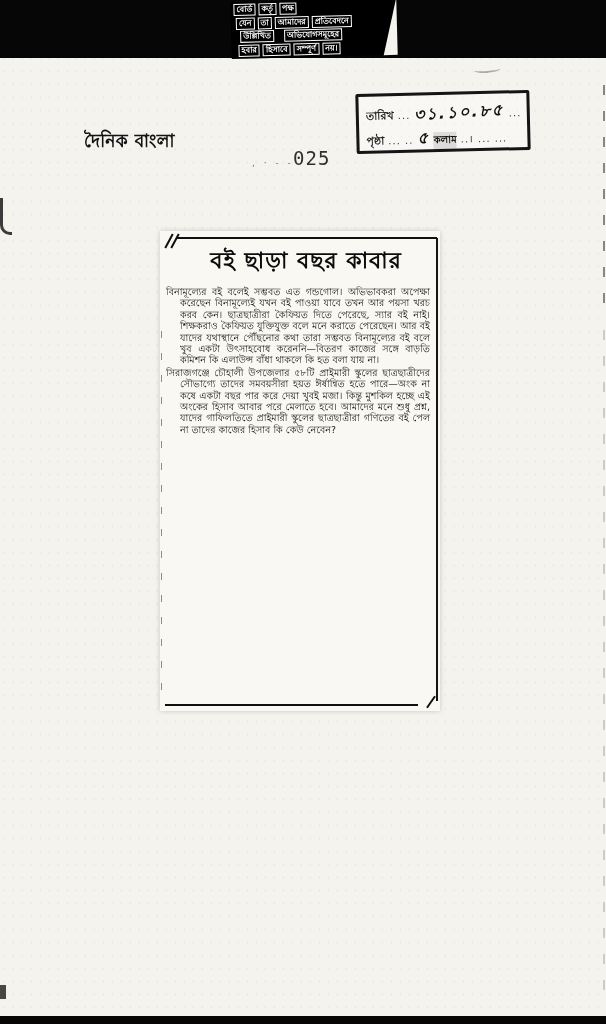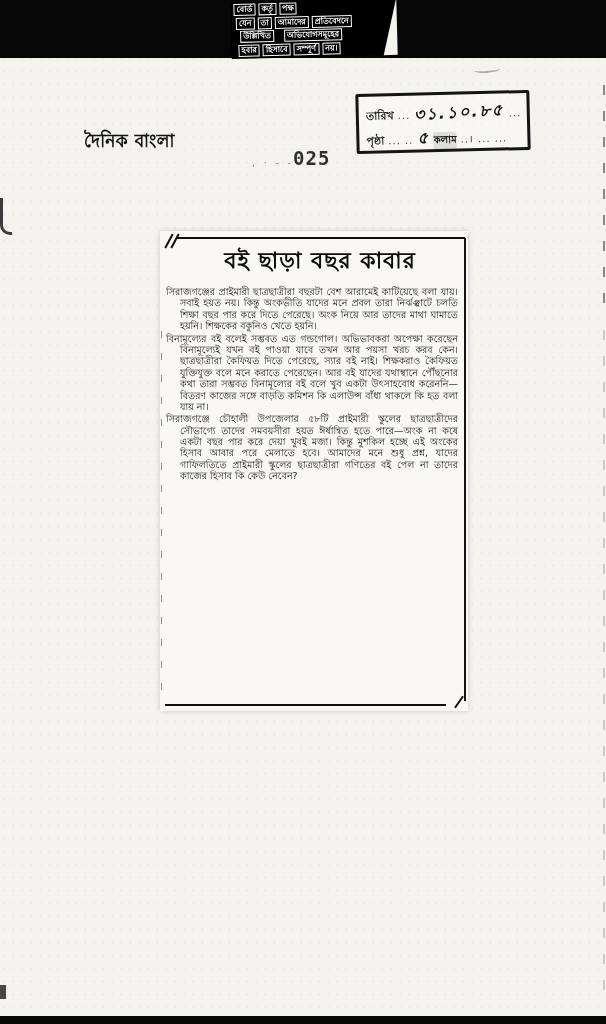--- a/index.html
+++ b/index.html
@@ -25,33 +25,33 @@
   .sticker-word{color:#fff;border:1px solid #fff;padding:0 2px;font-size:8px;line-height:10px;
     white-space:nowrap;font-weight:bold;}
   .sticker-edge{position:absolute;right:-4px;top:0;width:0;height:0;
     border-top:57px solid transparent;border-right:14px solid #f4f3ee;}
   
   .pub-label{position:absolute;left:84px;top:128px;font-size:17px;font-weight:bold;
     letter-spacing:0.5px;transform:scaleY(1.08);color:#121212;}
   
   .serial-marks{position:absolute;left:252px;top:158px;font-size:9px;color:#777;letter-spacing:3px;}
   .serial{position:absolute;left:293px;top:147px;font-family:"DejaVu Sans Mono",monospace;
-    font-size:19px;font-weight:bold;color:#303030;letter-spacing:1px;}
+    font-size:19px;font-weight:normal;color:#303030;letter-spacing:1px;}
   
   .stamp-box{position:absolute;left:356px;top:92px;width:174px;height:60px;
     border:3px solid #151515;border-radius:2px;transform:rotate(-1.4deg);
     box-sizing:border-box;padding:5px 7px 3px;background:rgba(255,255,255,0.35);}
   .stamp-line{display:flex;align-items:baseline;gap:4px;height:25px;white-space:nowrap;overflow:hidden;}
   .stamp-label{font-size:11px;font-weight:bold;color:#1d1d1d;}
   .stamp-dots{font-size:10px;color:#333;letter-spacing:1px;}
   .stamp-value{font-size:16px;font-weight:bold;color:#111;letter-spacing:2px;
     transform:rotate(-2deg);font-style:italic;}
   .stamp-suffix{font-size:10px;font-weight:bold;color:#111;background:#2a2a2a22;}
   
-  .clipping{position:absolute;left:160px;top:231px;width:308px;height:480px;
+  .clipping{position:absolute;left:160px;top:231px;width:280px;height:480px;
     background:#f9f8f3;box-shadow:0 0 5px rgba(0,0,0,0.18);}
   .clip-top-line{position:absolute;top:6px;left:16px;right:3px;height:2px;background:#101010;}
   .clip-slash{position:absolute;width:2px;height:16px;background:#101010;transform:rotate(28deg);}
   .clip-slash.s1{left:8px;top:2px;}
   .clip-slash.s2{left:14px;top:2px;}
   .clip-right-border{position:absolute;right:2px;top:7px;bottom:10px;width:2px;background:#141414;}
   .clip-left-border{position:absolute;left:1px;top:100px;bottom:14px;width:1px;opacity:.55;
     background:repeating-linear-gradient(180deg,#333 0 7px,transparent 7px 22px);}
   .clip-bottom-line{position:absolute;bottom:5px;left:5px;right:22px;height:2px;background:#101010;}
   .clip-bottom-slash{position:absolute;right:8px;bottom:2px;width:2px;height:14px;
@@ -127,21 +127,20 @@
   <div class="clipping">
     <div class="clip-top-line"></div>
     <div class="clip-slash s1"></div>
     <div class="clip-slash s2"></div>
     <div class="clip-right-border"></div>
     <div class="clip-left-border"></div>
 
     <div class="headline">বই ছাড়া বছর কাবার</div>
 
     <div class="clip-body">
-      <p>সিরাজগঞ্জের প্রাইমারী ছাত্রছাত্রীরা বছরটা বেশ আরামেই কাটিয়েছে বলা যায়। সবাই হয়ত নয়। কিন্তু অংকভীতি যাদের মনে প্রবল তারা নির্ঝঞ্ঝাটে চলতি শিক্ষা বছর পার করে দিতে পেরেছে। অংক নিয়ে আর তাদের মাথা ঘামাতে হয়নি। শিক্ষকের বকুনিও খেতে হয়নি।</p>
       <p>বিনামূল্যের বই বলেই সম্ভবত এত গন্ডগোল। অভিভাবকরা অপেক্ষা করেছেন বিনামূল্যেই যখন বই পাওয়া যাবে তখন আর পয়সা খরচ করব কেন। ছাত্রছাত্রীরা কৈফিয়ত দিতে পেরেছে, স্যার বই নাই। শিক্ষকরাও কৈফিয়ত যুক্তিযুক্ত বলে মনে করাতে পেরেছেন। আর বই যাদের যথাস্থানে পৌঁছনোর কথা তারা সম্ভবত বিনামূল্যের বই বলে খুব একটা উৎসাহবোধ করেননি—বিতরণ কাজের সঙ্গে বাড়তি কমিশন কি এলাউন্স বাঁধা থাকলে কি হত বলা যায় না।</p>
       <p>সিরাজগঞ্জে চৌহালী উপজেলার ৫৮টি প্রাইমারী স্কুলের ছাত্রছাত্রীদের সৌভাগ্যে তাদের সমবয়সীরা হয়ত ঈর্ষান্বিত হতে পারে—অংক না কষে একটা বছর পার করে দেয়া খুবই মজা। কিন্তু মুশকিল হচ্ছে এই অংকের হিসাব আবার পরে মেলাতে হবে। আমাদের মনে শুধু প্রশ্ন, যাদের গাফিলতিতে প্রাইমারী স্কুলের ছাত্রছাত্রীরা গণিতের বই পেল না তাদের কাজের হিসাব কি কেউ নেবেন?</p>
     </div>
 
     <div class="clip-bottom-line"></div>
     <div class="clip-bottom-slash"></div>
   </div>
 
   <div class="edge-hook"></div>
   <div class="edge-mark-bottom"></div>

